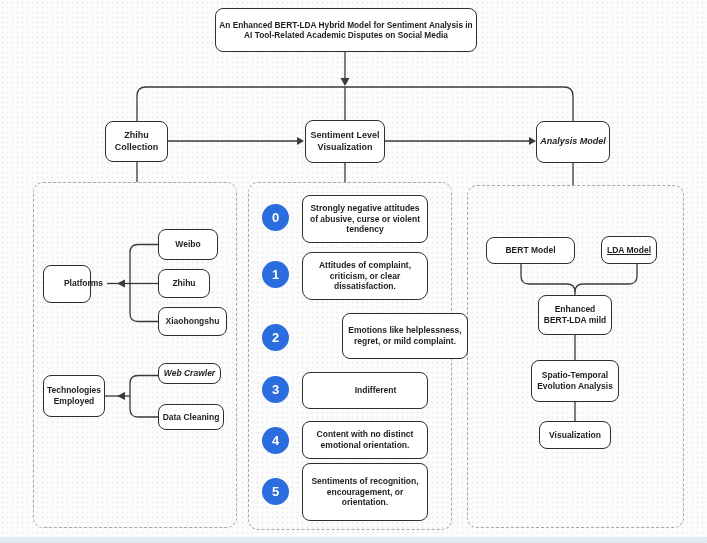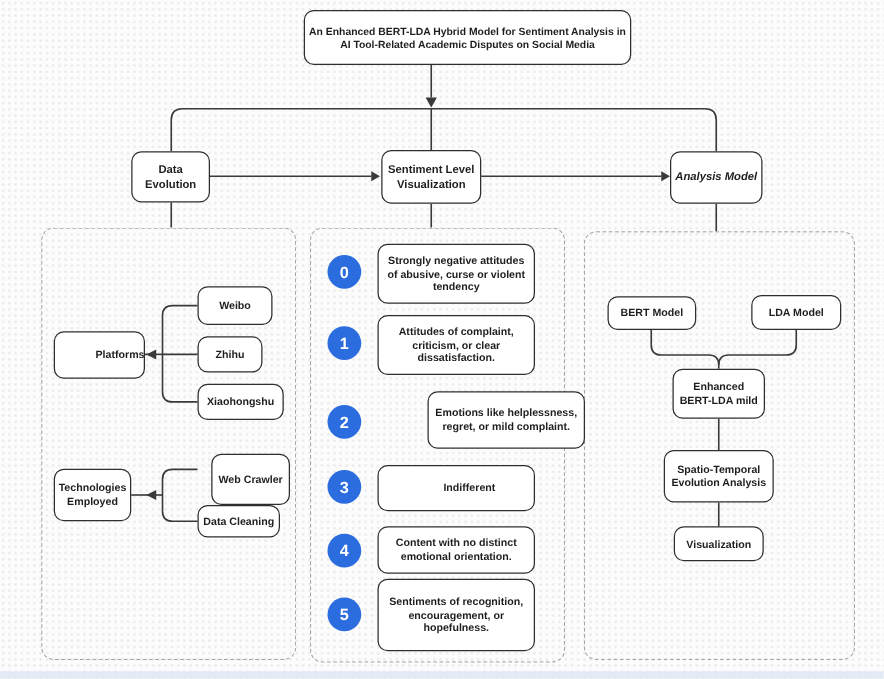--- a/index.html
+++ b/index.html
@@ -85,57 +85,57 @@
     <path d="M 158,375.5 H 138 Q 130,375.5 130,383.5 V 409 Q 130,417 138,417 H 158"></path>
     <path d="M 105,396 H 130"></path>
     <polygon points="125,392 125,400 117,396"></polygon>
 
     <path d="M 521,264 V 276 Q 521,284 529,284 H 567 Q 575,284 575,292 V 295"></path>
     <path d="M 637,264 V 276 Q 637,284 629,284 H 583 Q 575,284 575,292"></path>
     <path d="M 575,335 V 360"></path>
     <path d="M 575,402 V 421"></path>
   </svg>
 
-  <div class="node title" style="left:215px;top:8px;width:262px;height:44px;margin-left:28px;">An Enhanced BERT-LDA Hybrid Model for Sentiment Analysis in AI Tool-Related Academic Disputes on Social Media</div>
+  <div class="node title" style="left:215px;top:8px;width:262px;height:44px;">An Enhanced BERT-LDA Hybrid Model for Sentiment Analysis in AI Tool-Related Academic Disputes on Social Media</div>
 
-  <div class="node" style="left:105px;top:121px;width:63px;height:41px;font-size:9px;">Data Evolution</div>
+  <div class="node" style="left:105px;top:121px;width:63px;height:41px;font-size:9px;">Zhihu Collection</div>
   <div class="node" style="left:305px;top:120px;width:80px;height:43px;font-size:9px;">Sentiment Level Visualization</div>
   <div class="node" style="left:536px;top:121px;width:74px;height:42px;font-size:9px;font-style:italic;">Analysis Model</div>
 
   <div class="container" style="left:33px;top:182px;width:204px;height:346px;"></div>
   <div class="container" style="left:248px;top:182px;width:204px;height:348px;"></div>
   <div class="container" style="left:467px;top:185px;width:217px;height:343px;"></div>
 
-  <div class="node" style="left:43px;top:264.5px;width:73px;height:38px;padding-left:36px;">Platforms</div>
+  <div class="node" style="left:43px;top:264.5px;width:48px;height:38px;padding-left:36px;">Platforms</div>
   <div class="node" style="left:158px;top:229px;width:60px;height:31px;">Weibo</div>
   <div class="node" style="left:158px;top:269px;width:52px;height:29px;">Zhihu</div>
   <div class="node" style="left:158px;top:307px;width:69px;height:29px;">Xiaohongshu</div>
 
   <div class="node" style="left:43px;top:375px;width:62px;height:42px;">Technologies Employed</div>
-  <div class="node" style="left:169px;top:363px;width:63px;height:41px;">Web Crawler</div>
+  <div class="node" style="left:158px;top:363px;width:63px;height:21px;font-style:italic;">Web Crawler</div>
   <div class="node" style="left:158px;top:404px;width:66px;height:26px;">Data Cleaning</div>
 
   <div class="level-badge" style="left: 262px; top: 203.5px; background: rgb(43, 108, 223);">0</div>
   <div class="node" style="left:302px;top:195px;width:126px;height:48px;">Strongly negative attitudes of abusive, curse or violent tendency</div>
 
   <div class="level-badge" style="left: 262px; top: 260.5px; background: rgb(43, 108, 223);">1</div>
-  <div class="node" style="left:302px;top:252px;width:126px;height:48px;">Attitudes of complaint, criticism, or clear dissatisfaction.</div>
+  <div class="node" style="left:302px;top:252px;width:126px;height:48px;border-radius:10px;">Attitudes of complaint, criticism, or clear dissatisfaction.</div>
 
   <div class="level-badge" style="left: 262px; top: 323.5px; background: rgb(43, 108, 223);">2</div>
   <div class="node" style="left:302px;top:313px;width:126px;height:46px;margin-left:40px;">Emotions like helplessness, regret, or mild complaint.</div>
 
   <div class="level-badge" style="left: 262px; top: 375.5px; background: rgb(43, 108, 223);">3</div>
   <div class="node" style="left:302px;top:372px;width:126px;height:37px;padding-left:24px;">Indifferent</div>
 
   <div class="level-badge" style="left: 262px; top: 426.5px; background: rgb(43, 108, 223);">4</div>
   <div class="node" style="left:302px;top:421px;width:126px;height:38px;">Content with no distinct emotional orientation.</div>
 
   <div class="level-badge" style="left: 262px; top: 477.5px; background: rgb(43, 108, 223);">5</div>
-  <div class="node" style="left:302px;top:463px;width:126px;height:58px;">Sentiments of recognition, encouragement, or hopefulness.</div>
+  <div class="node" style="left:302px;top:463px;width:126px;height:58px;">Sentiments of recognition, encouragement, or orientation.</div>
 
-  <div class="node" style="left:486px;top:237px;width:71px;height:27px;">BERT Model</div>
-  <div class="node" style="left:601px;top:236px;width:72px;height:28px;">LDA Model</div>
+  <div class="node" style="left:486px;top:237px;width:89px;height:27px;">BERT Model</div>
+  <div class="node" style="left:601px;top:236px;width:56px;height:28px;text-decoration:underline;">LDA Model</div>
   <div class="node" style="left:538px;top:295px;width:74px;height:40px;">Enhanced BERT-LDA mild</div>
   <div class="node" style="left:531px;top:360px;width:88px;height:42px;">Spatio-Temporal Evolution Analysis</div>
   <div class="node" style="left:539px;top:421px;width:72px;height:28px;">Visualization</div>
 
   <div class="bottom-strip"></div>
 </div>
 
 </body></html>

